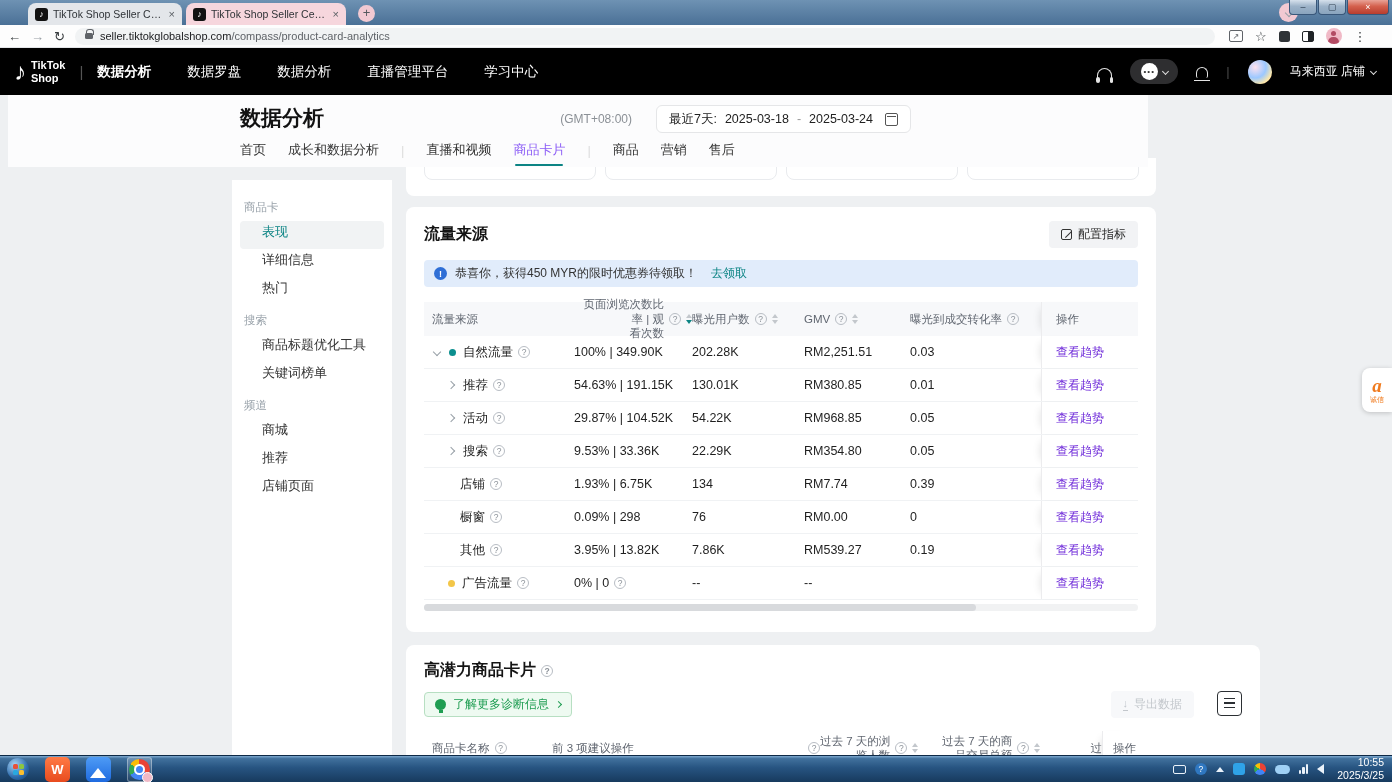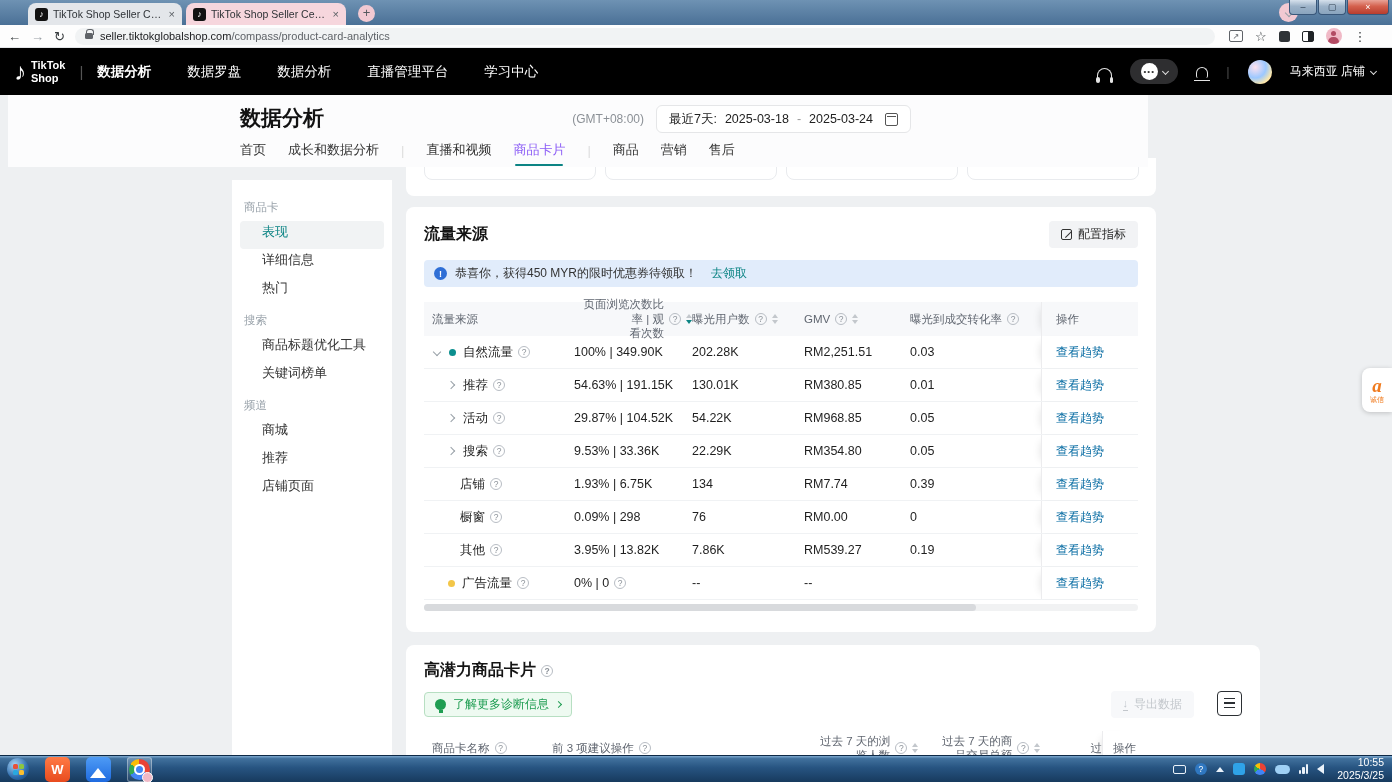--- a/index.html
+++ b/index.html
@@ -70,21 +70,21 @@
   .bell{width:12px;height:11px;border:1.6px solid #e4e4e4;border-bottom:none;border-radius:6px 6px 2px 2px;position:relative;margin-top:2px}
   .bell:after{content:"";position:absolute;bottom:-3px;left:-3px;right:-3px;border-top:1.6px solid #e4e4e4}
   .vdiv{color:#4a4a4a;font-size:13px}
   .storeav{width:24px;height:24px;border-radius:50%;
            background:radial-gradient(circle at 30% 30%,#ffe2ef,#9cc8ff 45%,#ffe9a8 75%,#ff9fb0)}
   .storelbl{font-size:12px;display:flex;align-items:center;gap:6px}
 
   
   .band{position:absolute;left:8px;top:95px;width:1140px;height:72px;background:#fcfcfd;z-index:3}
   .ptitle{position:absolute;left:232px;top:9px;font-size:21px;font-weight:bold;color:#121212}
-  .hdr-right{position:absolute;right:237px;top:10px;display:flex;align-items:center;gap:12px}
+  .hdr-right{position:absolute;right:237px;top:10px;display:flex;align-items:center;gap:24px}
   .tz{font-size:12px;color:#8b9096}
   .datebox{height:28px;background:#fff;border:1px solid #e5e6e8;border-radius:6px;display:flex;
            align-items:center;padding:0 12px;font-size:12.5px;color:#222;gap:8px}
   .cal{width:13px;height:13px;border:1.4px solid #555;border-radius:2px;position:relative;margin-left:4px}
   .cal:before{content:"";position:absolute;top:2.5px;left:1px;right:1px;border-top:1.2px solid #555}
   .ptabs{position:absolute;left:232px;top:46px;display:flex;align-items:center;gap:22px;font-size:13px;color:#333}
   .ptab{position:relative}
   .ptab.active{color:#8b5cf6}
   .ptab.active:after{content:"";position:absolute;left:2px;right:2px;bottom:-7px;height:2.5px;background:#0c8484;border-radius:2px}
   .ptabdiv{color:#ddd}
@@ -127,41 +127,41 @@
         display:inline-flex;align-items:center;justify-content:center;margin-left:5px;flex:0 0 12px}
   .sarr{display:flex;flex-direction:column;gap:1.5px;margin-left:5px}
   .sarr i{width:0;height:0;border-left:3.5px solid transparent;border-right:3.5px solid transparent}
   .sarr .up{border-bottom:4px solid #c3c7cc}
   .sarr .down{border-top:4px solid #c3c7cc}
   .sarr .down.t{border-top-color:#0c8484}
   .dot{width:7px;height:7px;border-radius:50%;display:inline-block;margin-right:7px}
   .dot.teal{background:#0c8f8f}.dot.yellow{background:#f3c648}
   .rowchv{margin-right:9px;margin-left:2px}
   .ind{margin-left:14px}
-  .tlink{color:#0369a1;font-size:12px}
+  .tlink{color:#6d28d9;font-size:12px}
   .hscroll{position:absolute;left:18px;top:397px;width:714px;height:7px;background:#f1f2f3;border-radius:4px}
   .hthumb{position:absolute;left:0;top:0;height:7px;width:552px;background:#d8dadd;border-radius:4px}
 
   
   .pcard{position:absolute;left:406px;top:645px;width:854px;height:115px;background:#fff;border-radius:8px 8px 0 0;z-index:2}
   .pc-title{position:absolute;left:18px;top:15px;font-size:16px;font-weight:bold;color:#141414;display:flex;align-items:center}
   .tipill{position:absolute;left:18px;top:47px;height:25px;border:1px solid #b7dfc2;background:#eefaf1;border-radius:4px;
           display:flex;align-items:center;gap:7px;padding:0 10px;font-size:12px;color:#1f9d52}
   .bulb{width:11px;height:11px;border-radius:50%;background:#1f9d52;position:relative}
   .bulb:after{content:"";position:absolute;left:3.5px;bottom:-3px;width:4px;height:3px;background:#1f9d52}
   .chv.green{border-color:#1f9d52;width:5px;height:5px}
   .exportbtn{position:absolute;right:66px;top:46px;height:27px;background:#f7f8fa;border-radius:4px;
              display:flex;align-items:center;gap:6px;padding:0 12px;font-size:12px;color:#c3c7cc}
   .dlarrow{font-size:11px;color:#c3c7cc;border-bottom:1.4px solid #c3c7cc;line-height:1;padding-bottom:1px}
   .docbtn{position:absolute;right:18px;top:46px;width:25px;height:25px;border:1.6px solid #2b2f33;border-radius:4px;
           display:flex;align-items:center;justify-content:center}
   .doclines{width:11px;height:11px;background:repeating-linear-gradient(#2b2f33 0 1.5px,transparent 1.5px 4.5px)}
   .phead{position:absolute;left:18px;top:86px;width:714px;display:flex;align-items:center;font-size:11.5px;color:#606670;height:34px}
   .pc1{width:128px;justify-content:flex-start;padding-left:8px}
-  .pc2{width:268px;justify-content:flex-start}
+  .pc2{width:268px;justify-content:space-between}
   .pc3{width:122px}.pc4{width:122px}
   .pc5{width:38px;justify-content:flex-end;overflow:hidden}
   .pc6{width:36px;justify-content:flex-start;border-left:1px solid #ececee;align-self:stretch;display:flex;
        align-items:center;padding-left:10px;box-shadow:-7px 0 8px -7px rgba(0,0,0,.12)}
 
   
   .fbadge{position:absolute;right:0;top:368px;width:30px;height:44px;background:#fff;border-radius:8px 0 0 8px;
           box-shadow:0 1px 5px rgba(0,0,0,.2);display:flex;flex-direction:column;align-items:center;justify-content:center;z-index:5}
   .fbadge .a{font-family:"Liberation Serif",serif;font-style:italic;font-weight:bold;font-size:19px;color:#f07a1d;line-height:1}
   .fbadge .t{font-size:7px;color:#f07a1d}

